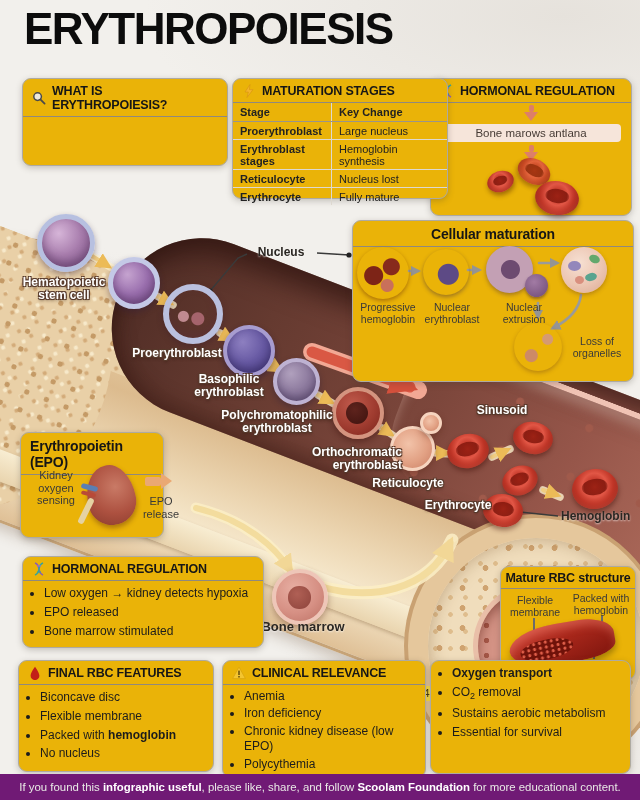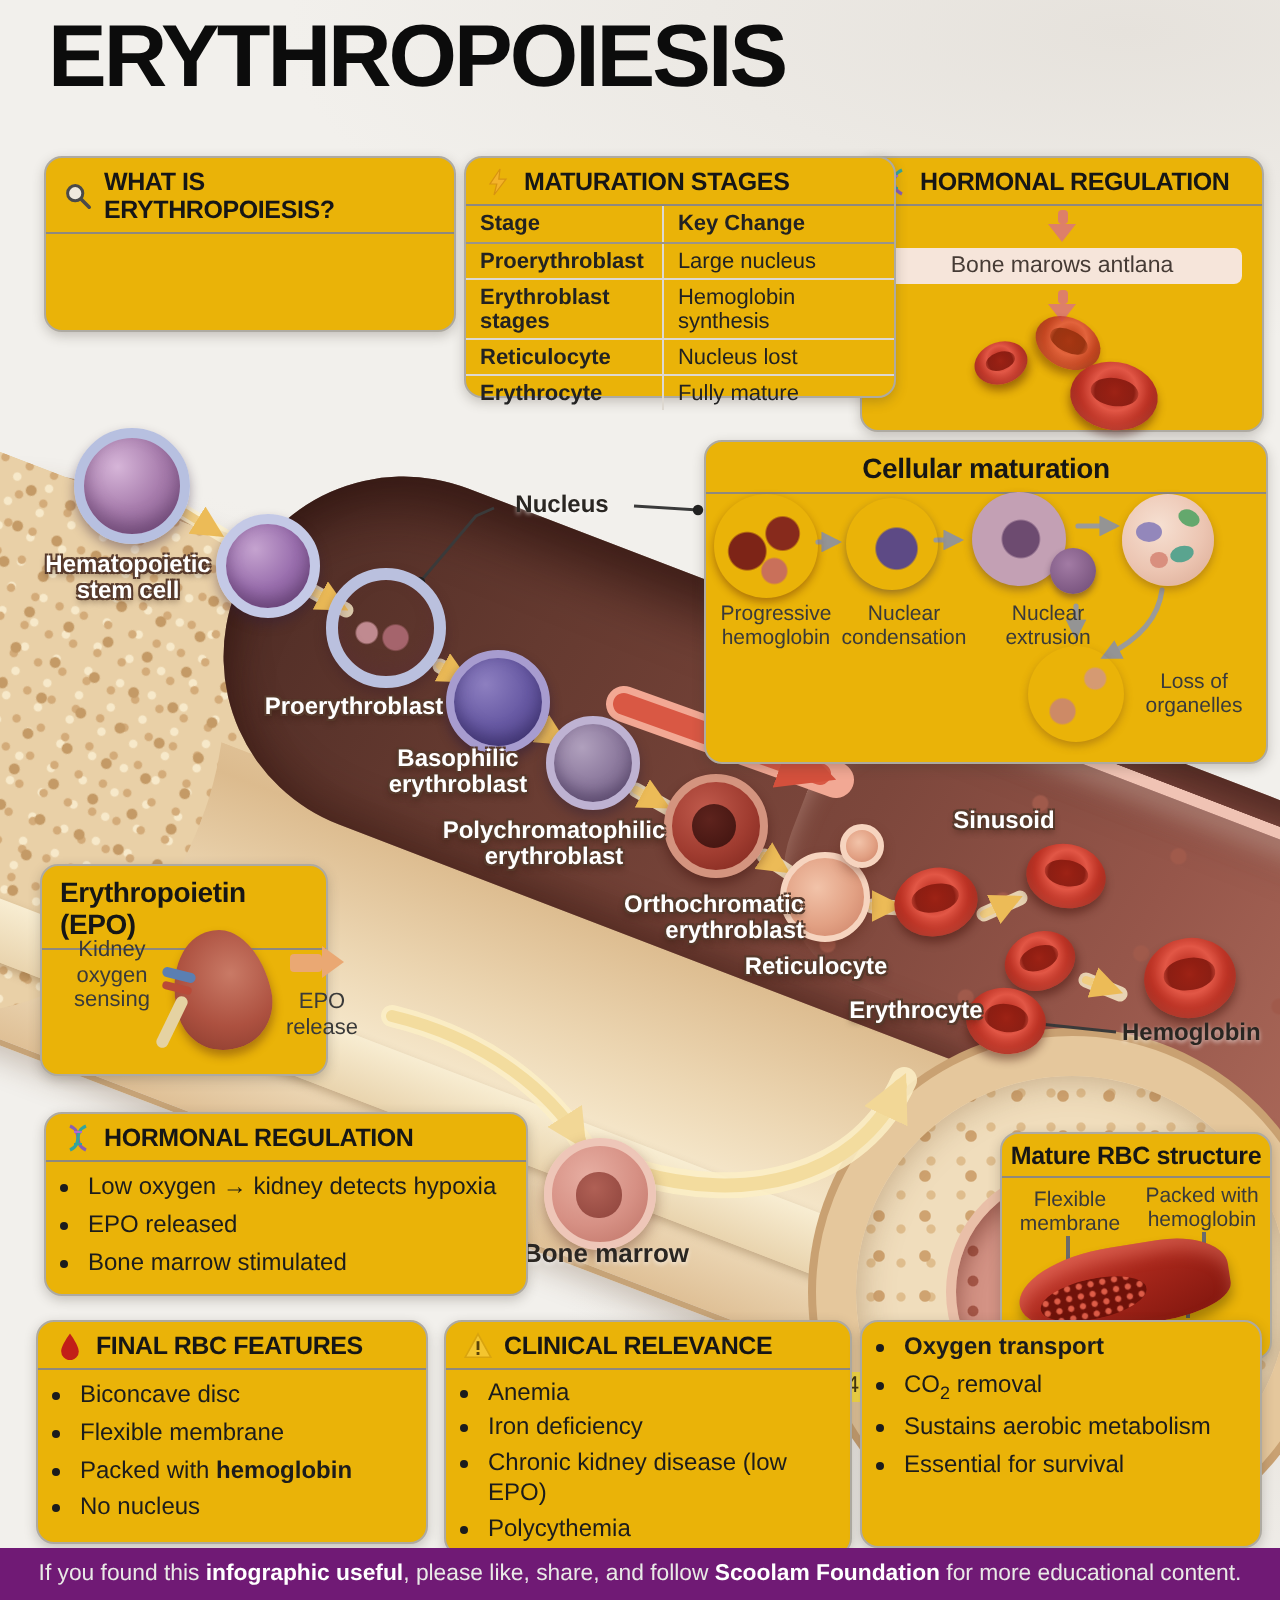--- a/index.html
+++ b/index.html
@@ -310,21 +310,21 @@
     <div class="pcell" style="left:70px;top:28px;width:46px;height:46px;background:radial-gradient(circle at 38% 32%,#b6a0cb 0%,#8b72ab 52%,#63508b 100%);background-image:radial-gradient(circle at 55% 55%,#5d4a85 0 10px,transparent 11px);box-shadow:0 2px 4px rgba(40,25,70,.4);"></div>
     <div class="pcell" style="left:133px;top:25px;width:47px;height:47px;background:radial-gradient(circle at 40% 35%,#e9cfd6 0%,#c9a8bb 48%,#a internally 100%,#9d7f96 100%);background-color:#c3a0b4;background-image:radial-gradient(circle at 52% 50%,#6d4b70 0 9px,transparent 10px);box-shadow:0 2px 4px rgba(60,35,60,.4);"></div>
     <div class="pcell" style="left:172px;top:53px;width:23px;height:23px;background:radial-gradient(circle at 40% 35%,#a27ba4,#6e4a75);box-shadow:0 2px 3px rgba(50,25,55,.45);"></div>
     <div class="pcell" style="left:208px;top:26px;width:46px;height:46px;background:radial-gradient(circle at 40% 35%,#f6e0d2 0%,#ecc5b2 55%,#d9a892 100%);box-shadow:0 2px 4px rgba(90,50,35,.35);"></div>
     <div class="pcell" style="left:215px;top:40px;width:13px;height:10px;background:#9387bb;"></div>
     <div class="pcell" style="left:236px;top:34px;width:11px;height:8px;background:#64a86d;transform:rotate(25deg);"></div>
     <div class="pcell" style="left:232px;top:52px;width:12px;height:8px;background:#5aa48f;transform:rotate(-15deg);"></div>
     <div class="pcell" style="left:222px;top:55px;width:9px;height:8px;background:#d98f7e;"></div>
     <div class="pcell" style="left:161px;top:102px;width:48px;height:48px;background:radial-gradient(circle at 40% 32%,#f4cda9 0%,#e8b288 55%,#d29066 100%);background-image:radial-gradient(circle at 36% 68%,#cd8a66 0 6px,transparent 7px),radial-gradient(circle at 70% 34%,#d59a72 0 5px,transparent 6px);box-shadow:0 2px 4px rgba(100,55,25,.35);"></div>
     <div class="mini-label" style="left:0px;top:80px;width:70px;">Progressive hemoglobin</div>
-    <div class="mini-label" style="left:58px;top:80px;width:82px;">Nuclear condensation</div>
+    <div class="mini-label" style="left:58px;top:80px;width:82px;">Nuclear erythroblast</div>
     <div class="mini-label" style="left:140px;top:80px;width:62px;">Nuclear extrusion</div>
     <div class="mini-label" style="left:210px;top:114px;width:68px;">Loss of organelles</div>
   </div>
 
   <div class="panel" style="left:20px;top:432px;width:144px;height:106px;">
     <div class="ph center" style="font-size:14px;">
       <span>Erythropoietin (EPO)</span>
     </div>
     <div class="mini-label" style="left:6px;top:36px;width:58px;font-size:11px;">Kidney oxygen sensing</div>
     <div style="position:absolute;left:66px;top:32px;width:48px;height:60px;transform:rotate(-12deg);border-radius:52% 48% 50% 50%/58% 62% 42% 40%;background:radial-gradient(circle at 62% 38%,#c97a66 0%,#ad5140 55%,#883a2c 100%);box-shadow:0 3px 5px rgba(80,30,20,.4);z-index:2;"></div>

